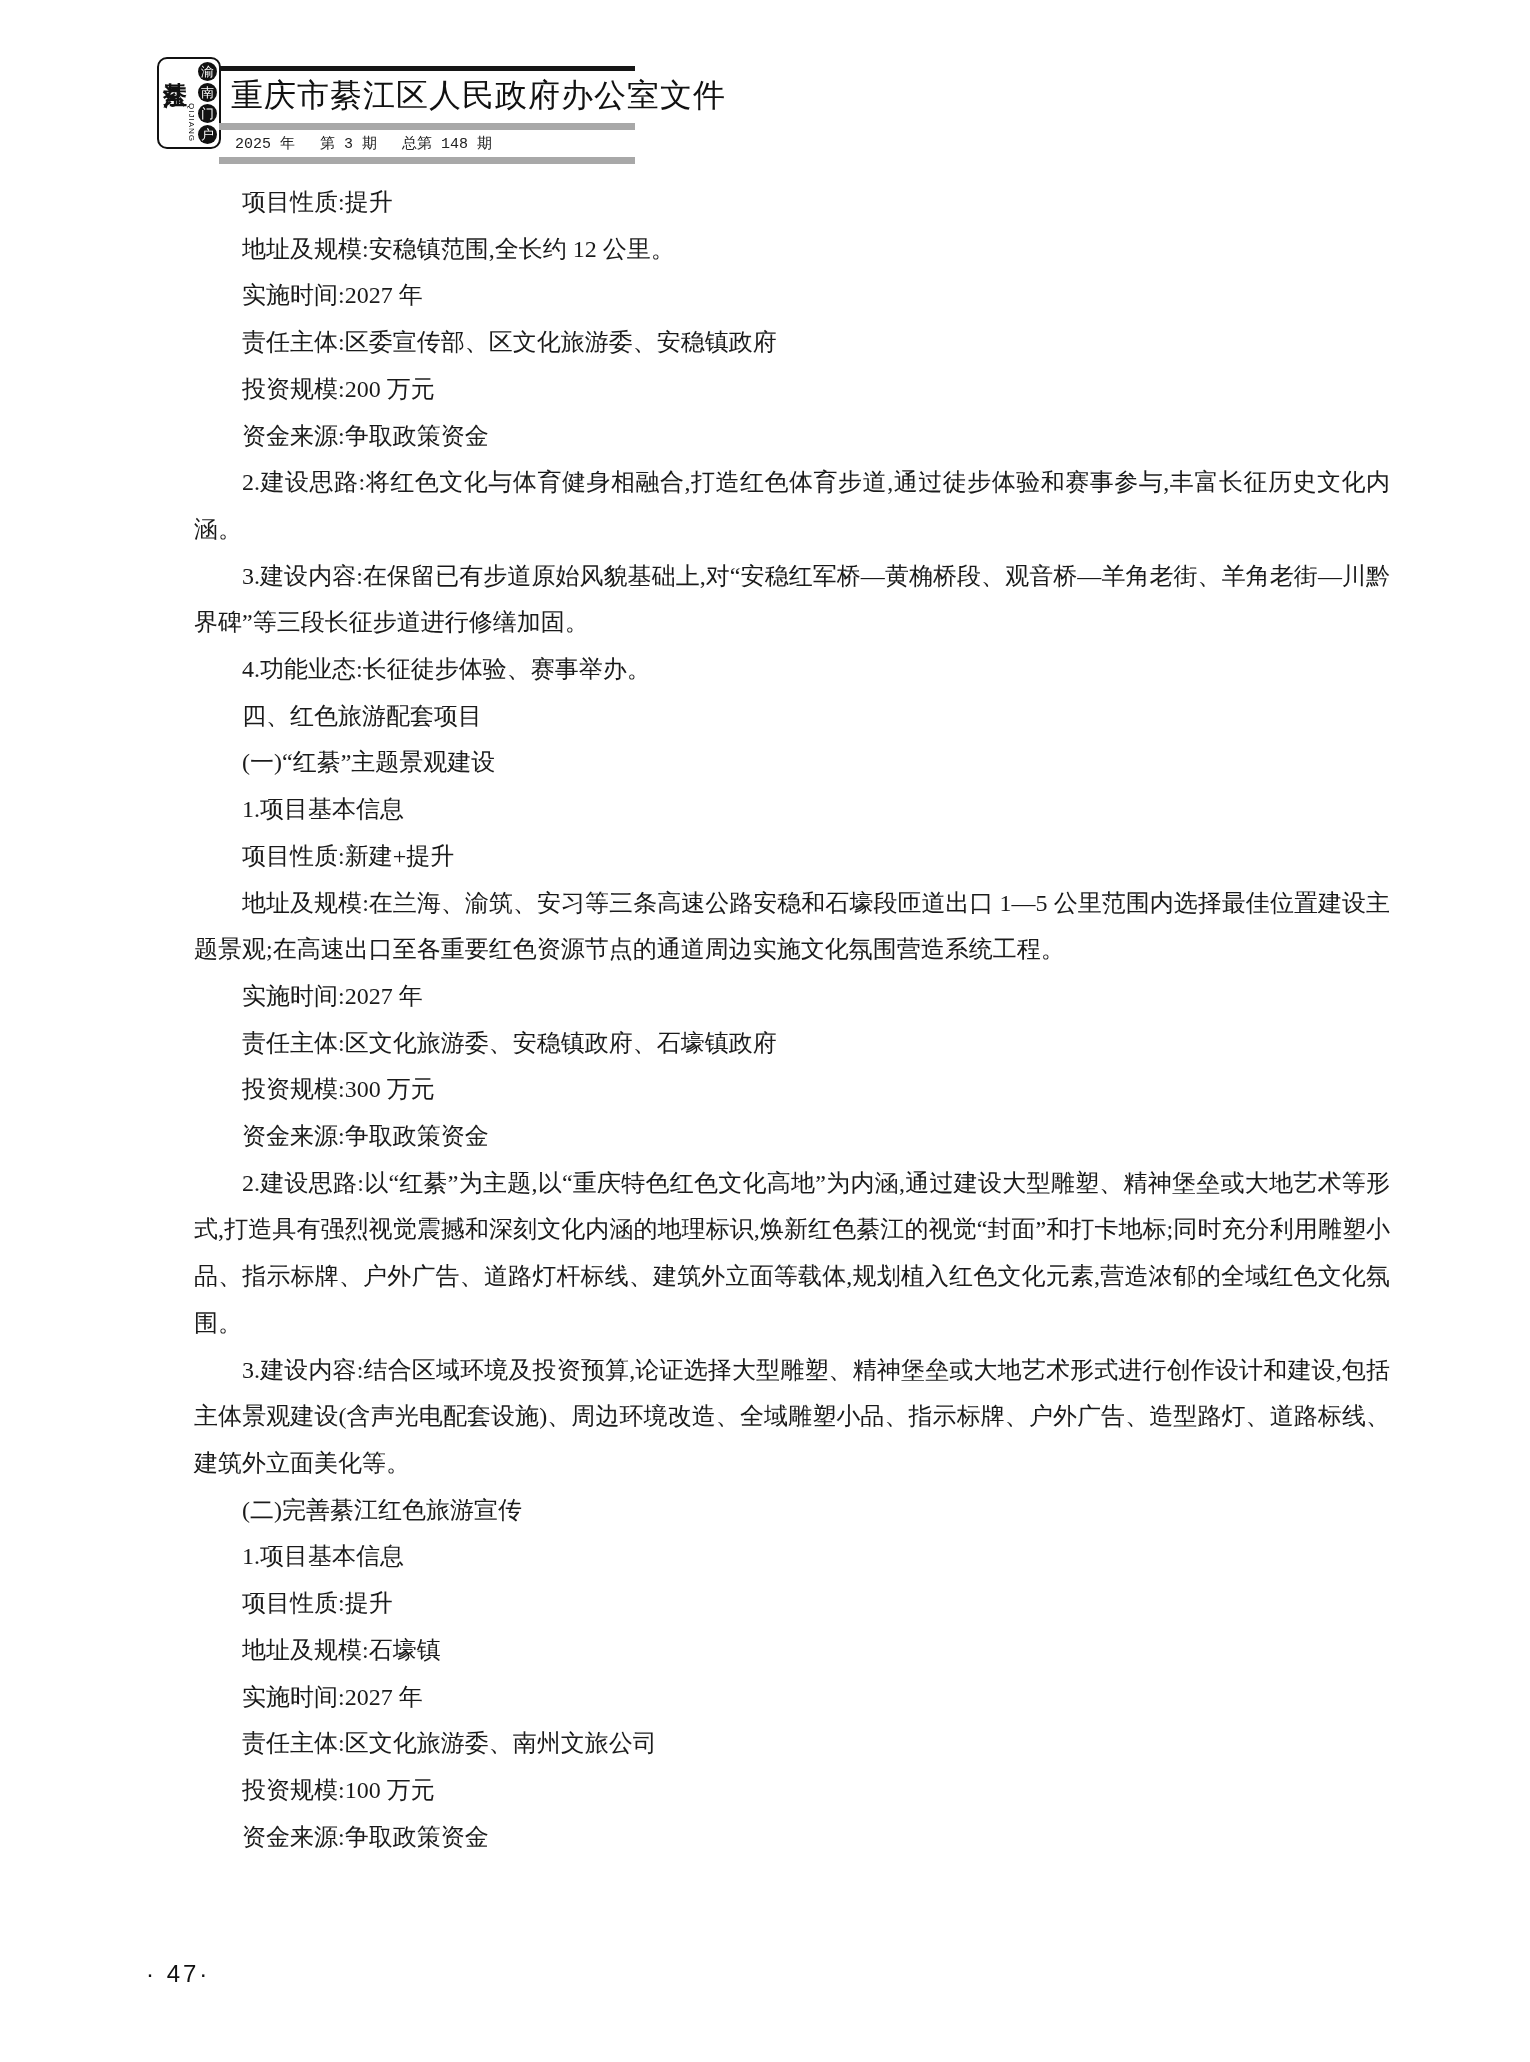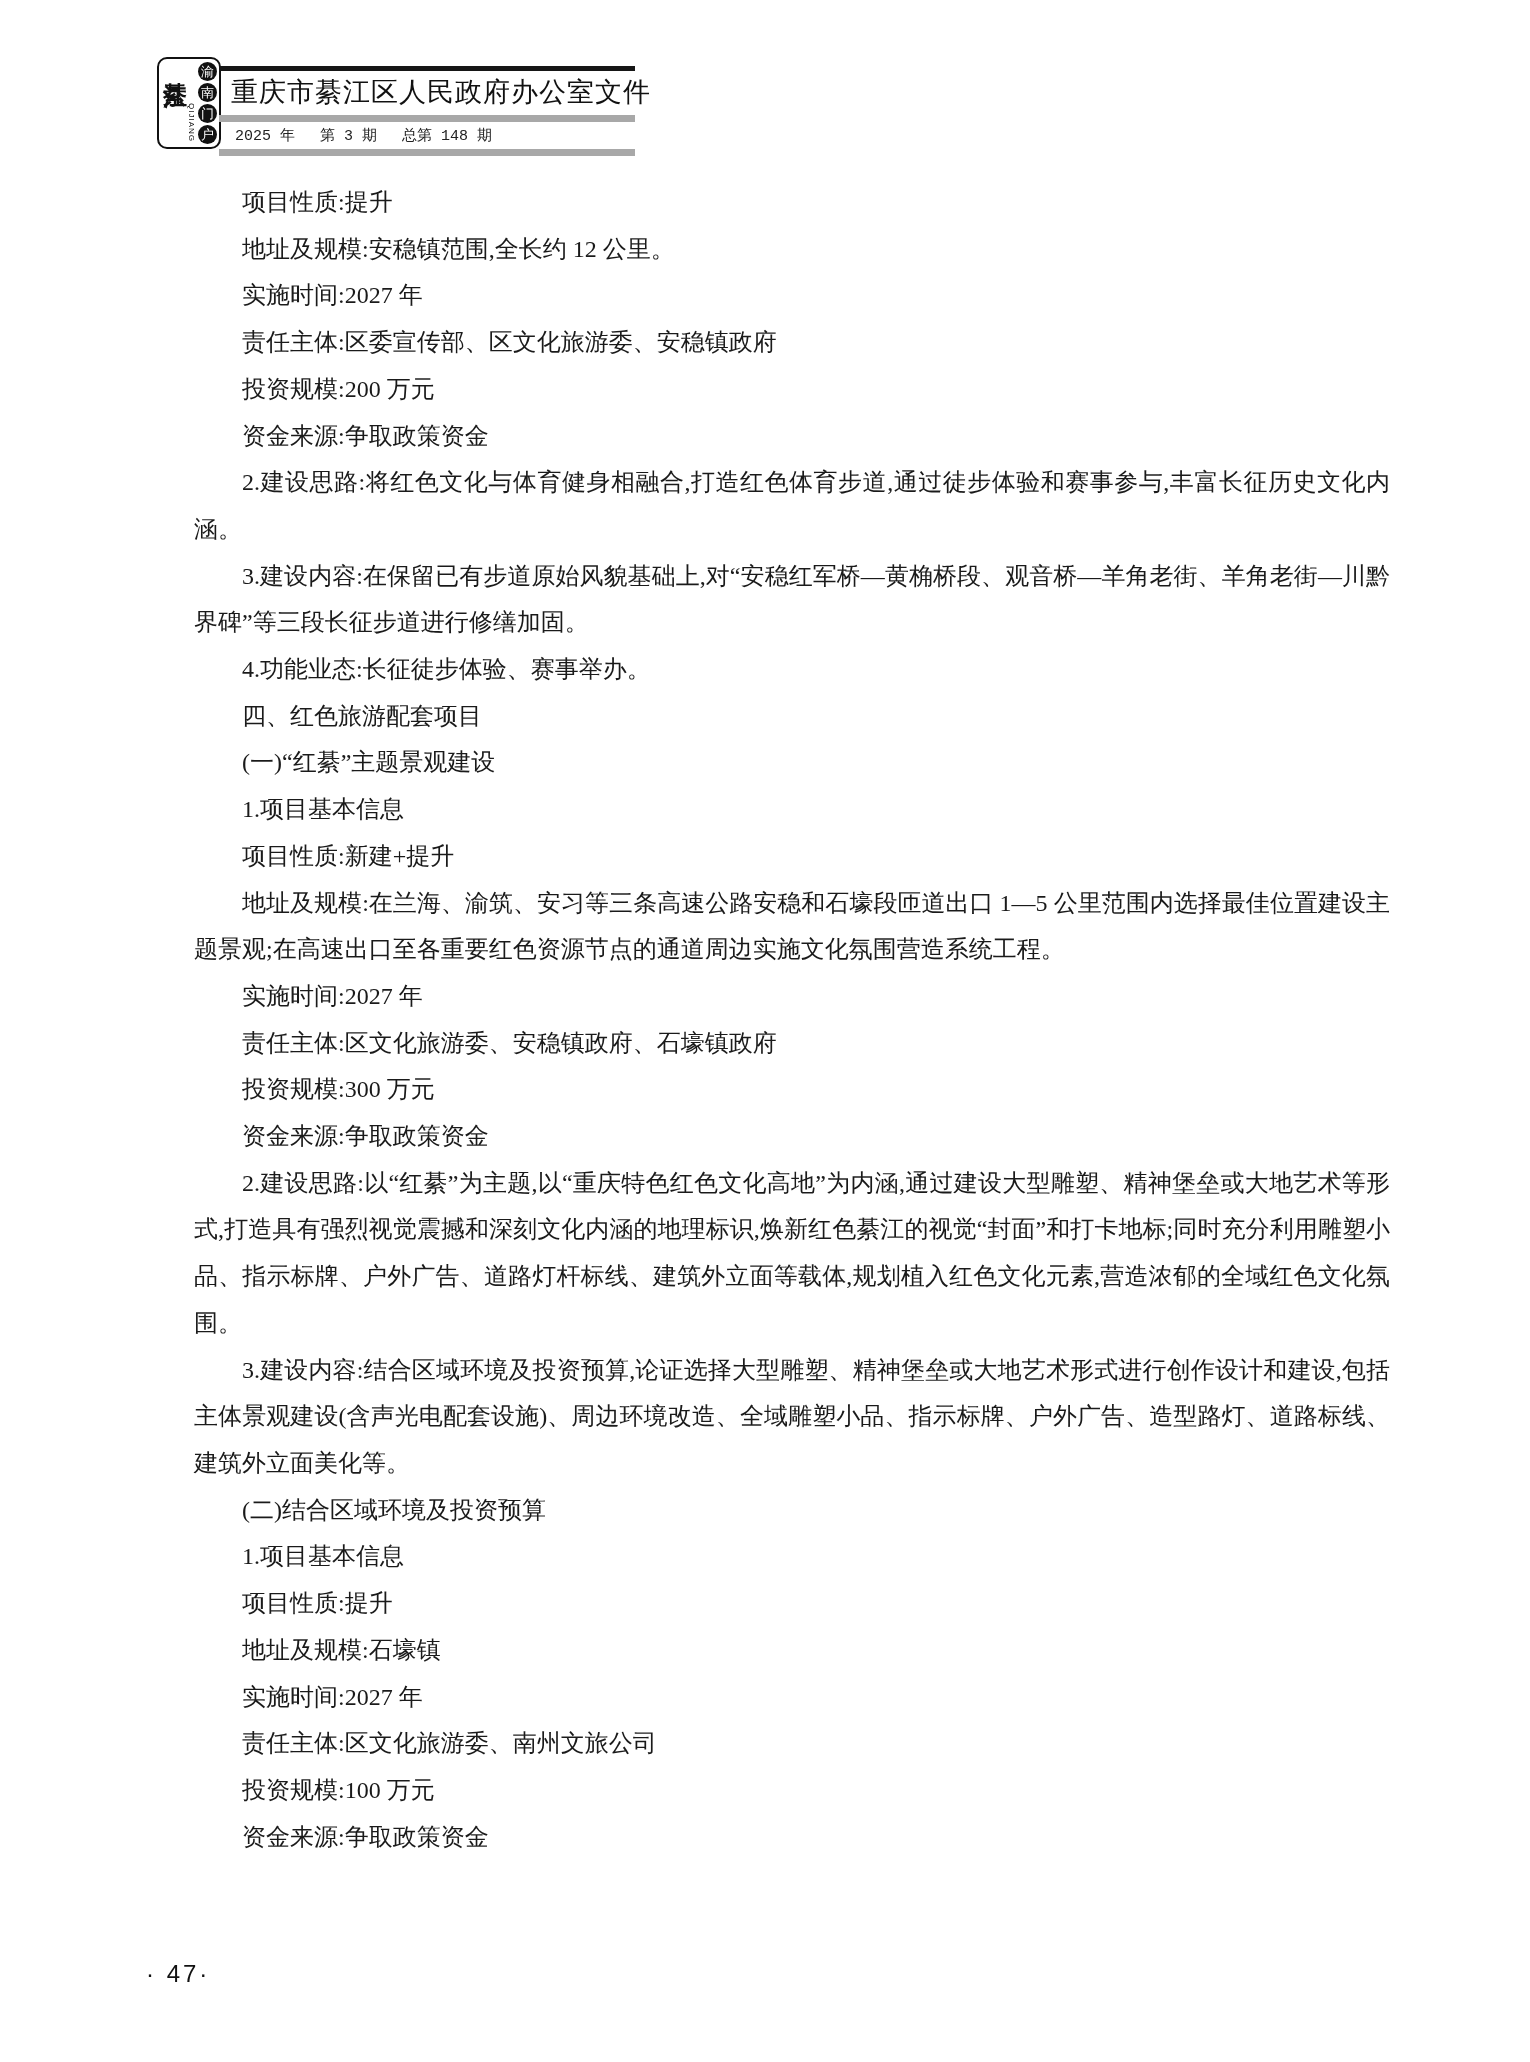--- a/index.html
+++ b/index.html
@@ -66,21 +66,21 @@
     }
 
     .masthead {
       position: absolute;
       left: 219px; top: 66px;
       width: 416px;
     }
     .rule-black { height: 5px; background: #161616; }
     .doc-title {
       padding: 3px 0 0 12px;
-      font-size: 27px;
+      font-size: 32px;
       font-weight: normal;
       letter-spacing: 1px;
       color: #111;
       font-family: "Liberation Serif", serif;
       white-space: nowrap;
     }
     .rule-gray { height: 7px; background: #a8a8a8; }
     .rule-gray.first { margin-top: 5px; }
     .issue-line {
       font-family: Liberation Mono, monospace;
@@ -161,21 +161,21 @@
       <p>(一)“红綦”主题景观建设</p>
       <p>1.项目基本信息</p>
       <p>项目性质:新建+提升</p>
       <p>地址及规模:在兰海、渝筑、安习等三条高速公路安稳和石壕段匝道出口 1—5 公里范围内选择最佳位置建设主题景观;在高速出口至各重要红色资源节点的通道周边实施文化氛围营造系统工程。</p>
       <p>实施时间:2027 年</p>
       <p>责任主体:区文化旅游委、安稳镇政府、石壕镇政府</p>
       <p>投资规模:300 万元</p>
       <p>资金来源:争取政策资金</p>
       <p>2.建设思路:以“红綦”为主题,以“重庆特色红色文化高地”为内涵,通过建设大型雕塑、精神堡垒或大地艺术等形式,打造具有强烈视觉震撼和深刻文化内涵的地理标识,焕新红色綦江的视觉“封面”和打卡地标;同时充分利用雕塑小品、指示标牌、户外广告、道路灯杆标线、建筑外立面等载体,规划植入红色文化元素,营造浓郁的全域红色文化氛围。</p>
       <p>3.建设内容:结合区域环境及投资预算,论证选择大型雕塑、精神堡垒或大地艺术形式进行创作设计和建设,包括主体景观建设(含声光电配套设施)、周边环境改造、全域雕塑小品、指示标牌、户外广告、造型路灯、道路标线、建筑外立面美化等。</p>
-      <p>(二)结合区域环境及投资预算</p>
+      <p>(二)完善綦江红色旅游宣传</p>
       <p>1.项目基本信息</p>
       <p>项目性质:提升</p>
       <p>地址及规模:石壕镇</p>
       <p>实施时间:2027 年</p>
       <p>责任主体:区文化旅游委、南州文旅公司</p>
       <p>投资规模:100 万元</p>
       <p>资金来源:争取政策资金</p>
     </div>
 
   <div class="page-number">· 47·</div>

